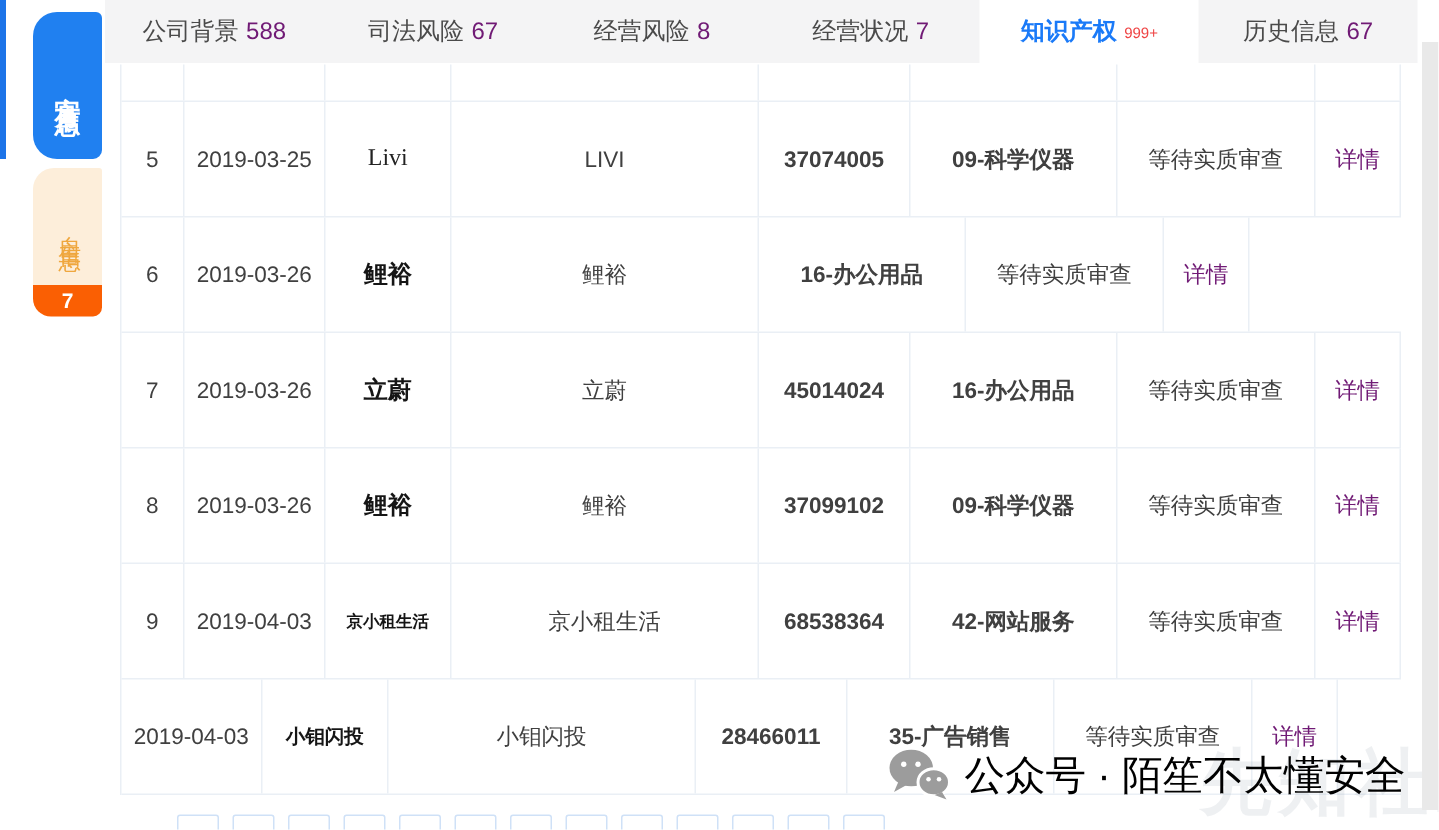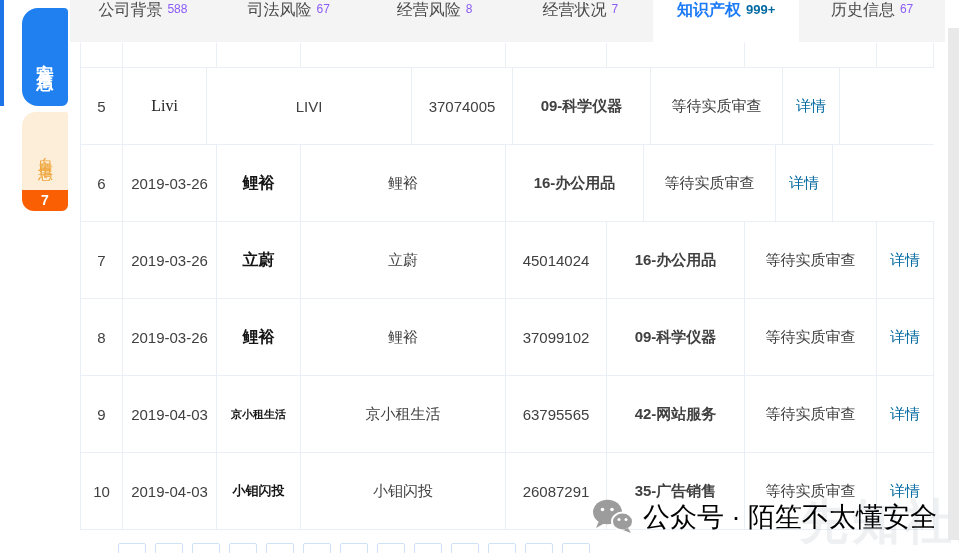--- a/index.html
+++ b/index.html
@@ -2,49 +2,49 @@
 <html><head>
 <meta charset="utf-8">
 <style>
   html,body{margin:0;padding:0;}
   body{
     position:relative;width:959px;height:553px;overflow:hidden;background:#fff;
     font-family:"Liberation Sans",sans-serif;
   }
   
   .tab-bar{position:absolute;left:70px;top:0;width:875px;height:42px;background:#f4f4f5;display:flex;}
-  .tab{flex:1;display:flex;align-items:flex-start;justify-content:center;gap:5px;cursor:pointer;
+  .tab{flex:1;display:flex;align-items:center;justify-content:center;gap:5px;cursor:pointer;
        color:#4a4a4a;font-size:16px;white-space:nowrap;}
-  .tab .count{font-size:12px;color:#8b5cf6;margin-top:2px;}
+  .tab .count{font-size:16px;color:#701a75;margin-top:2px;}
   .tab.active{background:#fff;color:#1a7af8;font-weight:bold;}
-  .tab.active .count{color:#0369a1;font-weight:bold;font-size:13px;}
+  .tab.active .count{color:#ef4444;font-weight:normal;font-size:10px;}
   
   .edge-strip{position:absolute;left:0;top:0;width:4px;height:106px;background:#1d74e8;}
   .side-tab{position:absolute;left:22px;width:46px;display:flex;align-items:center;justify-content:center;
             writing-mode:vertical-rl;text-orientation:upright;letter-spacing:3px;cursor:pointer;}
   .side-official{top:8px;height:98px;background:#2080f0;color:#fff;font-weight:bold;font-size:17px;
                  border-radius:16px 4px 6px 16px;}
   .side-self{top:112px;height:78px;background:#fdeeda;color:#efa73e;font-size:15px;
              border-radius:14px 2px 0 0;}
   .side-badge{position:absolute;left:22px;top:190px;width:46px;height:21px;background:#fa5f03;color:#fff;
               font-size:14px;font-weight:bold;text-align:center;line-height:21px;
               border-radius:0 0 6px 12px;cursor:pointer;}
   
   .tm-table{position:absolute;left:80px;top:43px;width:853px;border-left:1px solid #eaeff5;background:#fff;}
   .t-row{display:flex;height:76px;border-bottom:1px solid #eaeff5;}
   .t-row.partial{height:24px;}
   .t-cell{box-sizing:border-box;border-right:1px solid #eaeff5;display:flex;align-items:center;
           justify-content:center;font-size:15px;color:#404040;overflow:hidden;}
   .c-no{width:42px;} .c-date{width:94px;} .c-tm{width:84px;} .c-name{width:205px;}
-  .c-reg{width:101px;} .c-cat{width:138px;font-weight:bold;} .c-status{width:132px;} .c-detail{width:57px;}
+  .c-reg{width:101px;font-weight:bold;} .c-cat{width:138px;font-weight:bold;} .c-status{width:132px;} .c-detail{width:57px;}
   .tm-serif{font-family:"Liberation Serif",serif;font-size:16px;color:#222;}
   .tm-bold{font-weight:bold;font-size:16px;color:#151515;}
   .tm-bold-sm{font-weight:bold;font-size:13px;color:#151515;}
   .tm-bold-xs{font-weight:bold;font-size:11px;color:#151515;}
-  .link{color:#0369a1;cursor:pointer;}
+  .link{color:#701a75;cursor:pointer;}
   
   .pager{position:absolute;left:118px;top:543px;display:flex;gap:9px;}
   .page-box{width:28px;height:28px;box-sizing:border-box;border:1px solid #cfe1f7;border-radius:2px;
             background:#fff;cursor:pointer;}
   
   .wm-bg{position:absolute;left:800px;top:490px;font-size:48px;font-weight:bold;letter-spacing:4px;
          color:rgba(150,160,172,0.16);white-space:nowrap;pointer-events:none;}
   .wm{position:absolute;left:592px;top:499px;display:flex;align-items:center;gap:9px;
       color:#000000;font-size:27px;white-space:nowrap;pointer-events:none;}
   .right-strip{position:absolute;right:0;top:28px;width:11px;height:512px;background:#e9e9e9;}
@@ -90,20 +90,21 @@
     <div class="t-cell c-date"></div>
     <div class="t-cell c-tm"></div>
     <div class="t-cell c-name"></div>
     <div class="t-cell c-reg"></div>
     <div class="t-cell c-cat"></div>
     <div class="t-cell c-status"></div>
     <div class="t-cell c-detail"></div>
   </div>
 <div class="t-row">
       <div class="t-cell c-no">5</div>
+      <div class="t-cell c-date">2019-03-25</div>
       <div class="t-cell c-tm tm-serif">Livi</div>
       <div class="t-cell c-name">LIVI</div>
       <div class="t-cell c-reg">37074005</div>
       <div class="t-cell c-cat">09-科学仪器</div>
       <div class="t-cell c-status">等待实质审查</div>
       <div class="t-cell c-detail">
         <span class="link">详情</span>
       </div>
     </div>
     <div class="t-row">
@@ -139,33 +140,32 @@
       <div class="t-cell c-status">等待实质审查</div>
       <div class="t-cell c-detail">
         <span class="link">详情</span>
       </div>
     </div>
     <div class="t-row">
       <div class="t-cell c-no">9</div>
       <div class="t-cell c-date">2019-04-03</div>
       <div class="t-cell c-tm tm-bold-xs">京小租生活</div>
       <div class="t-cell c-name">京小租生活</div>
-      <div class="t-cell c-reg">63795565</div>
+      <div class="t-cell c-reg">68538364</div>
       <div class="t-cell c-cat">42-网站服务</div>
       <div class="t-cell c-status">等待实质审查</div>
       <div class="t-cell c-detail">
         <span class="link">详情</span>
       </div>
     </div>
     <div class="t-row">
-      <div class="t-cell c-no">10</div>
       <div class="t-cell c-date">2019-04-03</div>
       <div class="t-cell c-tm tm-bold-sm">小钼闪投</div>
       <div class="t-cell c-name">小钼闪投</div>
-      <div class="t-cell c-reg">26087291</div>
+      <div class="t-cell c-reg">28466011</div>
       <div class="t-cell c-cat">35-广告销售</div>
       <div class="t-cell c-status">等待实质审查</div>
       <div class="t-cell c-detail">
         <span class="link">详情</span>
       </div>
     </div>
   </div>
 
 <div class="pager">
     <div class="page-box"></div>

